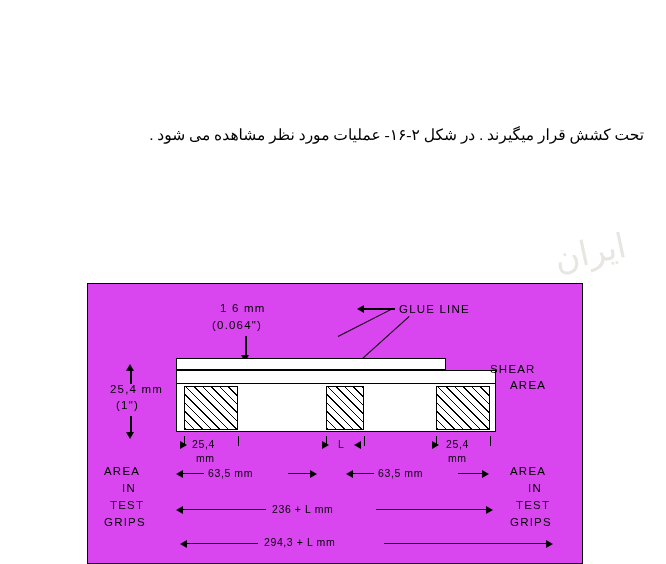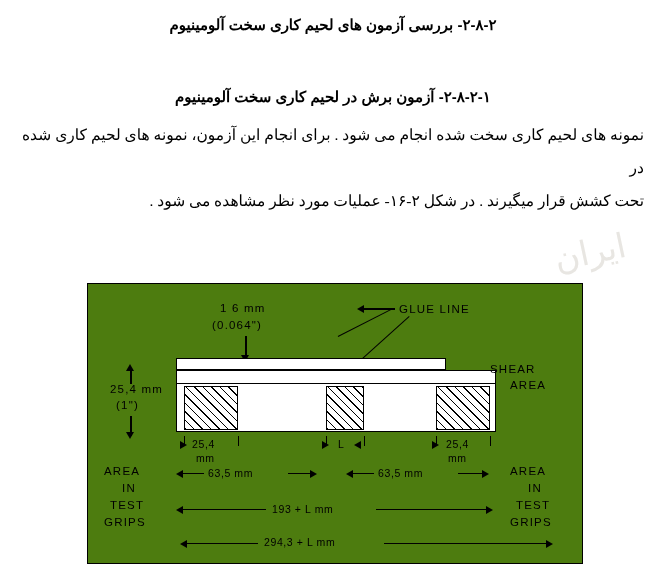--- a/index.html
+++ b/index.html
@@ -71,21 +71,21 @@
     user-select: none;
   }
 
   
   .figure {
     position: absolute;
     left: 87px;
     top: 283px;
     width: 496px;
     height: 281px;
-    background: #4d7c0f;
+    background: #d946ef;
     border: 1px solid #000000;
     box-sizing: border-box;
     overflow: hidden;
   }
   .fig-inner {
     position: absolute;
     inset: 0;
   }
   .fg-txt {
     position: absolute;
@@ -144,26 +144,23 @@
     border-left: 4px solid transparent;
     border-right: 4px solid transparent;
     border-top: 7px solid #000;
   }
 </style>
 </head>
 <body>
 
 <div class="page">
 
-  <h1 class="heading h1">۲-۸-۲- بررسی آزمون های لحیم کاری سخت آلومینیوم</h1>
-
-  <h2 class="heading h2">۲-۸-۲-۱- آزمون برش در لحیم کاری سخت آلومینیوم</h2>
+
 
   <div class="para">
-    <div>نمونه های لحیم کاری سخت شده انجام می شود . برای انجام این آزمون، نمونه های لحیم کاری شده در</div>
     <div>تحت کشش قرار میگیرند . در شکل ۲-۱۶- عملیات مورد نظر مشاهده می شود .</div>
   </div>
 
   <div class="watermark">ایران</div>
 
   <div class="figure">
     <div class="fig-inner">
 
       <div class="fg-txt" style="left:132px; top:17px;">1 6 mm</div>
       <div class="fg-txt" style="left:124px; top:34px;">(0.064")</div>
@@ -224,21 +221,21 @@
       <div class="arrowhead ah-right" style="left:222px; top:186px;"></div>
 
       <div class="arrowhead ah-left" style="left:258px; top:186px;"></div>
       <div class="fg-line" style="left:264px; top:189px; width:22px; height:1.2px;"></div>
       <div class="fg-txt small" style="left:290px; top:182px;">63,5 mm</div>
       <div class="fg-line" style="left:370px; top:189px; width:26px; height:1.2px;"></div>
       <div class="arrowhead ah-right" style="left:394px; top:186px;"></div>
 
       <div class="arrowhead ah-left" style="left:88px; top:222px;"></div>
       <div class="fg-line" style="left:94px; top:225px; width:84px; height:1.2px;"></div>
-      <div class="fg-txt small" style="left:184px; top:218px;">193 + L mm</div>
+      <div class="fg-txt small" style="left:184px; top:218px;">236 + L mm</div>
       <div class="fg-line" style="left:288px; top:225px; width:112px; height:1.2px;"></div>
       <div class="arrowhead ah-right" style="left:398px; top:222px;"></div>
 
       <div class="arrowhead ah-left" style="left:92px; top:256px;"></div>
       <div class="fg-line" style="left:98px; top:259px; width:72px; height:1.2px;"></div>
       <div class="fg-txt small" style="left:176px; top:251px;">294,3 + L mm</div>
       <div class="fg-line" style="left:296px; top:259px; width:164px; height:1.2px;"></div>
       <div class="arrowhead ah-right" style="left:458px; top:256px;"></div>
 
       <div class="fg-txt" style="left:16px; top:180px;">AREA</div>

